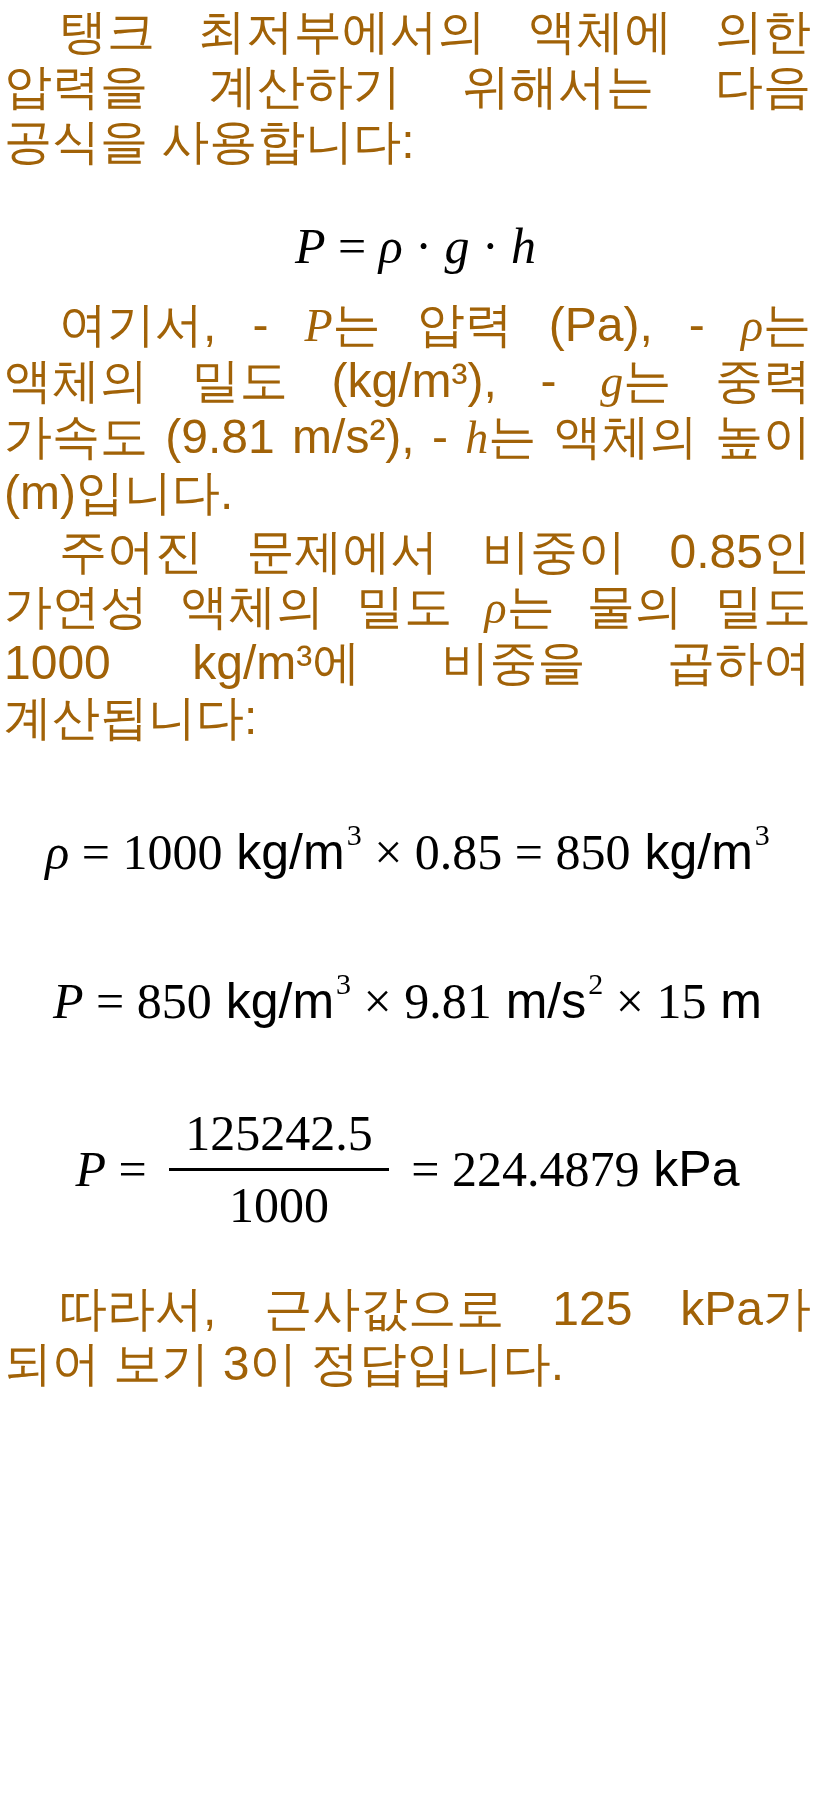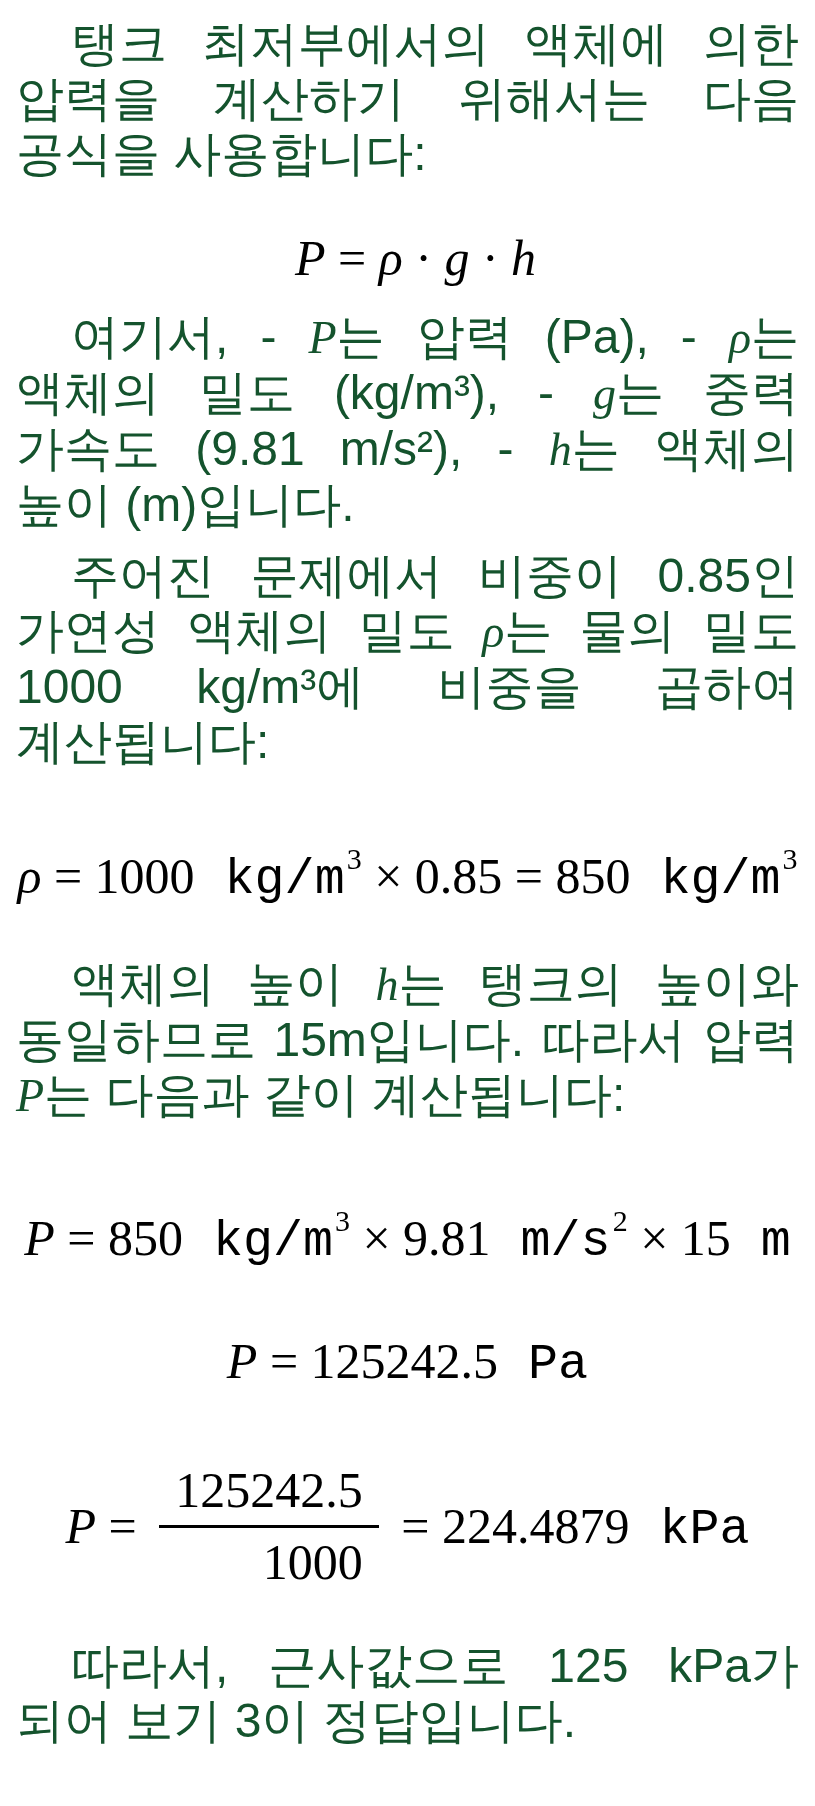--- a/index.html
+++ b/index.html
@@ -7,26 +7,26 @@
     position:relative;
     width:815px;
     height:1806px;
     background:#ffffff;
     color:#000000;
     overflow:hidden;
     font-family:"Liberation Sans",sans-serif;
   }
   
   p.body{
-    margin:16px;
+    margin:4px;
     font-size:48px;
     line-height:55px;
     text-align:justify;
     text-indent:55px;
-    color:#14532d;
+    color:#a16207;
     word-break:keep-all;
     overflow-wrap:break-word;
   }
   
   .mvar{
     font-family:"Liberation Serif",serif;
     font-style:italic;
     font-size:46px;
   }
   
@@ -34,23 +34,23 @@
     margin:0;
     text-align:center;
     font-family:"Liberation Serif",serif;
     font-style:normal;
     font-size:50px;
     line-height:55px;
     color:#000000;
     white-space:nowrap;
   }
   .formula .fvar{font-style:italic;}
-  .formula .fnumber{font-style:normal;text-align:right;}
+  .formula .fnumber{font-style:normal;}
   .formula .fop{font-style:normal;}
-  .formula .funit{font-family:Liberation Mono, monospace;font-style:normal;}
+  .formula .funit{font-family:Liberation Sans, sans-serif;font-style:normal;}
   .msup{
     font-size:30px;
     position:relative;
     top:-0.8em;
     margin-left:2px;
   }
   
   #f1{margin:50px 8px 23px;padding-left:16px;}
   #f2{margin:67px 0 46px;padding-top:13px;}
   #f3{margin:75px 0 56px;padding-top:13px;}
@@ -77,25 +77,23 @@
   <p class="body"><span>탱크 최저부에서의 액체에 의한 압력을 계산하기 위해서는 다음 공식을 사용합니다:</span></p>
 
   <div id="f1" class="formula"><span class="fvar">P</span><span class="fop"> = </span><span class="fvar">ρ</span><span class="fop"> · </span><span class="fvar">g</span><span class="fop"> · </span><span class="fvar">h</span></div>
 
   <p class="body"><span>여기서, - </span><span class="mvar">P</span><span>는 압력 (Pa), - </span><span class="mvar">ρ</span><span>는 액체의 밀도 (kg/m³), - </span><span class="mvar">g</span><span>는 중력 가속도 (9.81 m/s²), - </span><span class="mvar">h</span><span>는 액체의 높이 (m)입니다.</span></p>
 
   <p class="body"><span>주어진 문제에서 비중이 0.85인 가연성 액체의 밀도 </span><span class="mvar">ρ</span><span>는 물의 밀도 1000 kg/m³에 비중을 곱하여 계산됩니다:</span></p>
 
   <div id="f2" class="formula"><span class="fvar">ρ</span><span class="fop"> = </span><span class="fnumber">1000</span><span class="funit"> kg/m</span><span class="msup fnumber">3</span><span class="fop"> × </span><span class="fnumber">0.85</span><span class="fop"> = </span><span class="fnumber">850</span><span class="funit"> kg/m</span><span class="msup fnumber">3</span></div>
 
-  <p class="body"><span>액체의 높이 </span><span class="mvar">h</span><span>는 탱크의 높이와 동일하므로 15m입니다. 따라서 압력 </span><span class="mvar">P</span><span>는 다음과 같이 계산됩니다:</span></p>
 
   <div id="f3" class="formula"><span class="fvar">P</span><span class="fop"> = </span><span class="fnumber">850</span><span class="funit"> kg/m</span><span class="msup fnumber">3</span><span class="fop"> × </span><span class="fnumber">9.81</span><span class="funit"> m/s</span><span class="msup fnumber">2</span><span class="fop"> × </span><span class="fnumber">15</span><span class="funit"> m</span></div>
 
 
-  <div id="f4" class="formula"><span class="fvar">P</span><span class="fop"> = </span><span class="fnumber">125242.5</span><span class="funit"> Pa</span></div>
 
 
   <div id="f5" class="formula"><span class="fvar">P</span><span class="fop"> = </span><span class="frac"><span class="num fnumber">125242.5</span><span class="den fnumber">1000</span></span><span class="fop"> = </span><span class="fnumber">224.4879</span><span class="funit"> kPa</span></div>
 
   <p class="body"><span>따라서, 근사값으로 125 kPa가 되어 보기 3이 정답입니다.</span></p>
 
 </div>
 
 </body></html>

